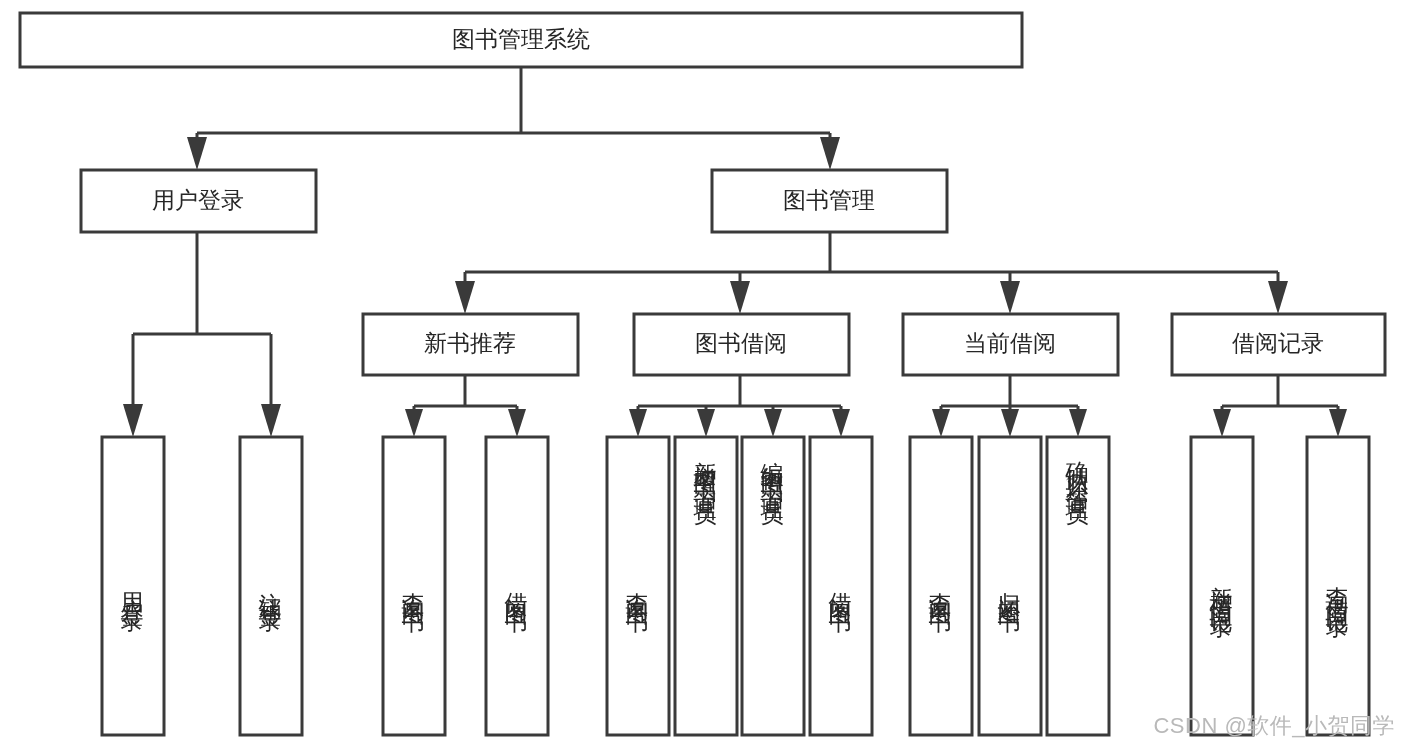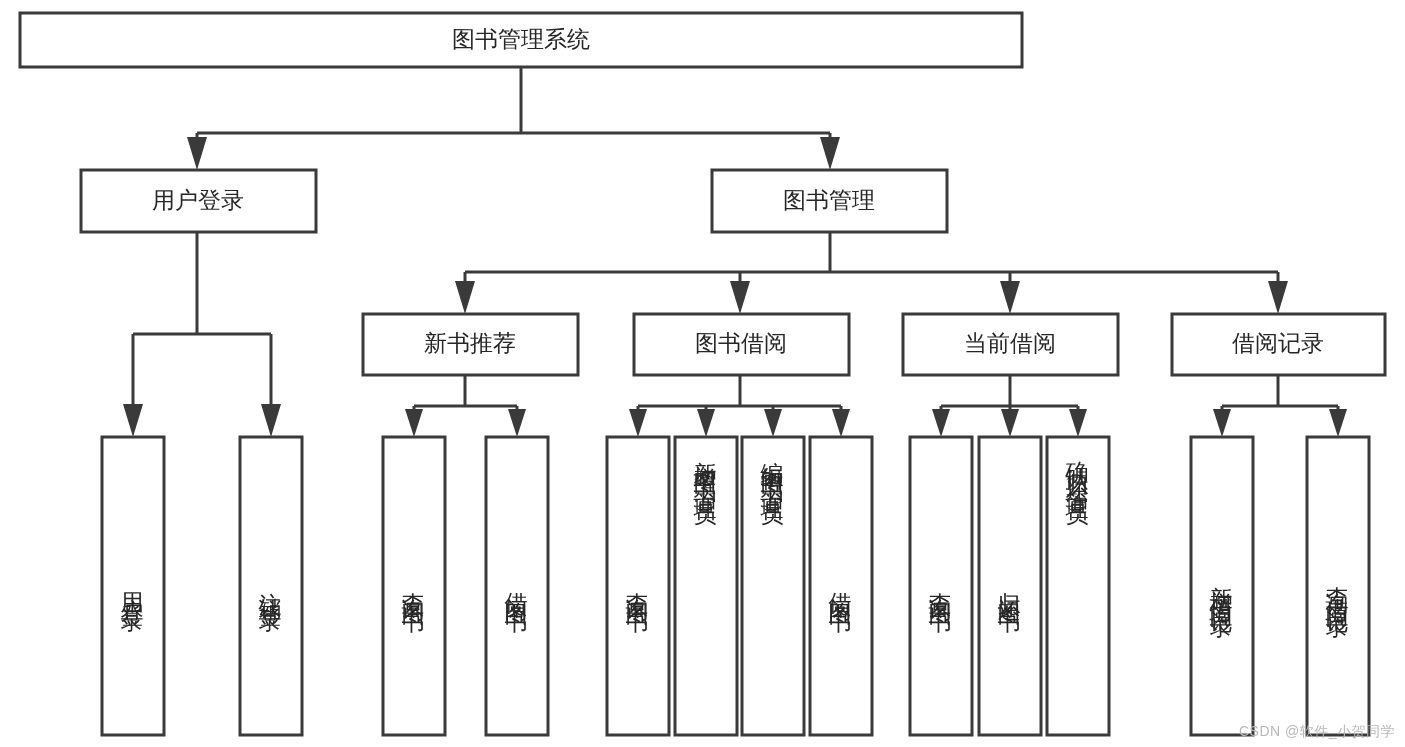--- a/index.html
+++ b/index.html
@@ -45,21 +45,21 @@
   }
   .arrow-head {
     fill: #3a3a3a;
     stroke: none;
   }
   .watermark {
     position: absolute;
     right: 10px;
     bottom: 6px;
     font-family: "Liberation Sans", "DejaVu Sans", sans-serif;
-    font-size: 14px;
+    font-size: 22px;
     color: #b9b9b9;
     letter-spacing: 0.5px;
     white-space: nowrap;
     user-select: none;
   }
 </style>
 </head>
 <body>
 
 <div id="diagram-root">

